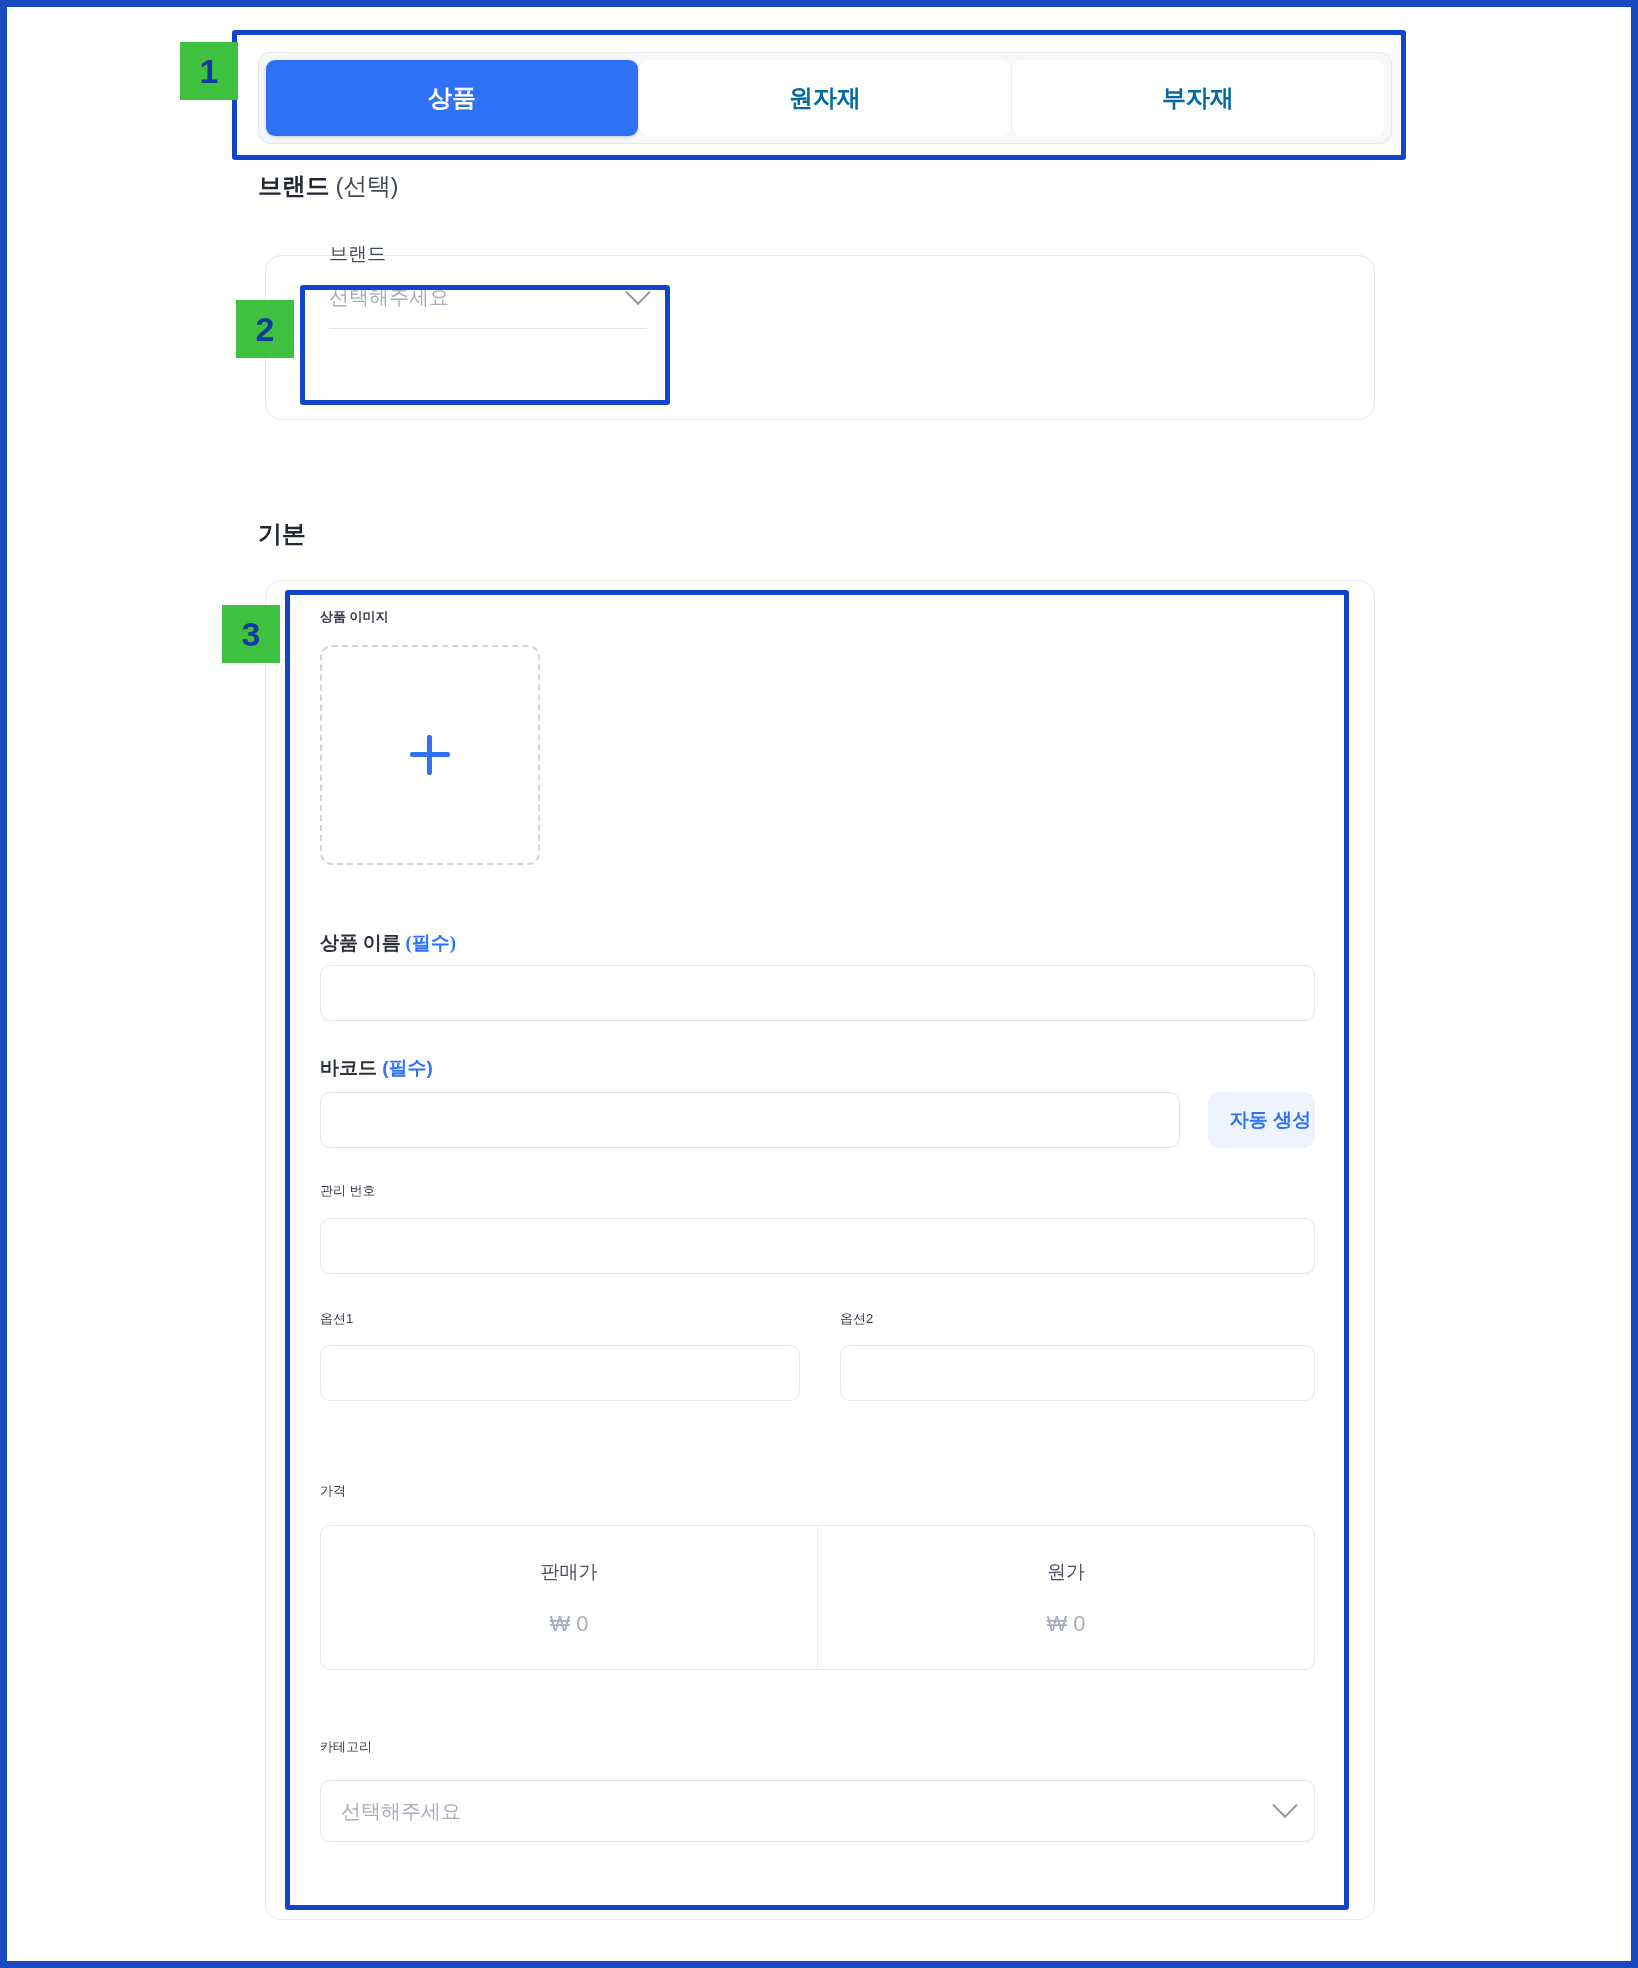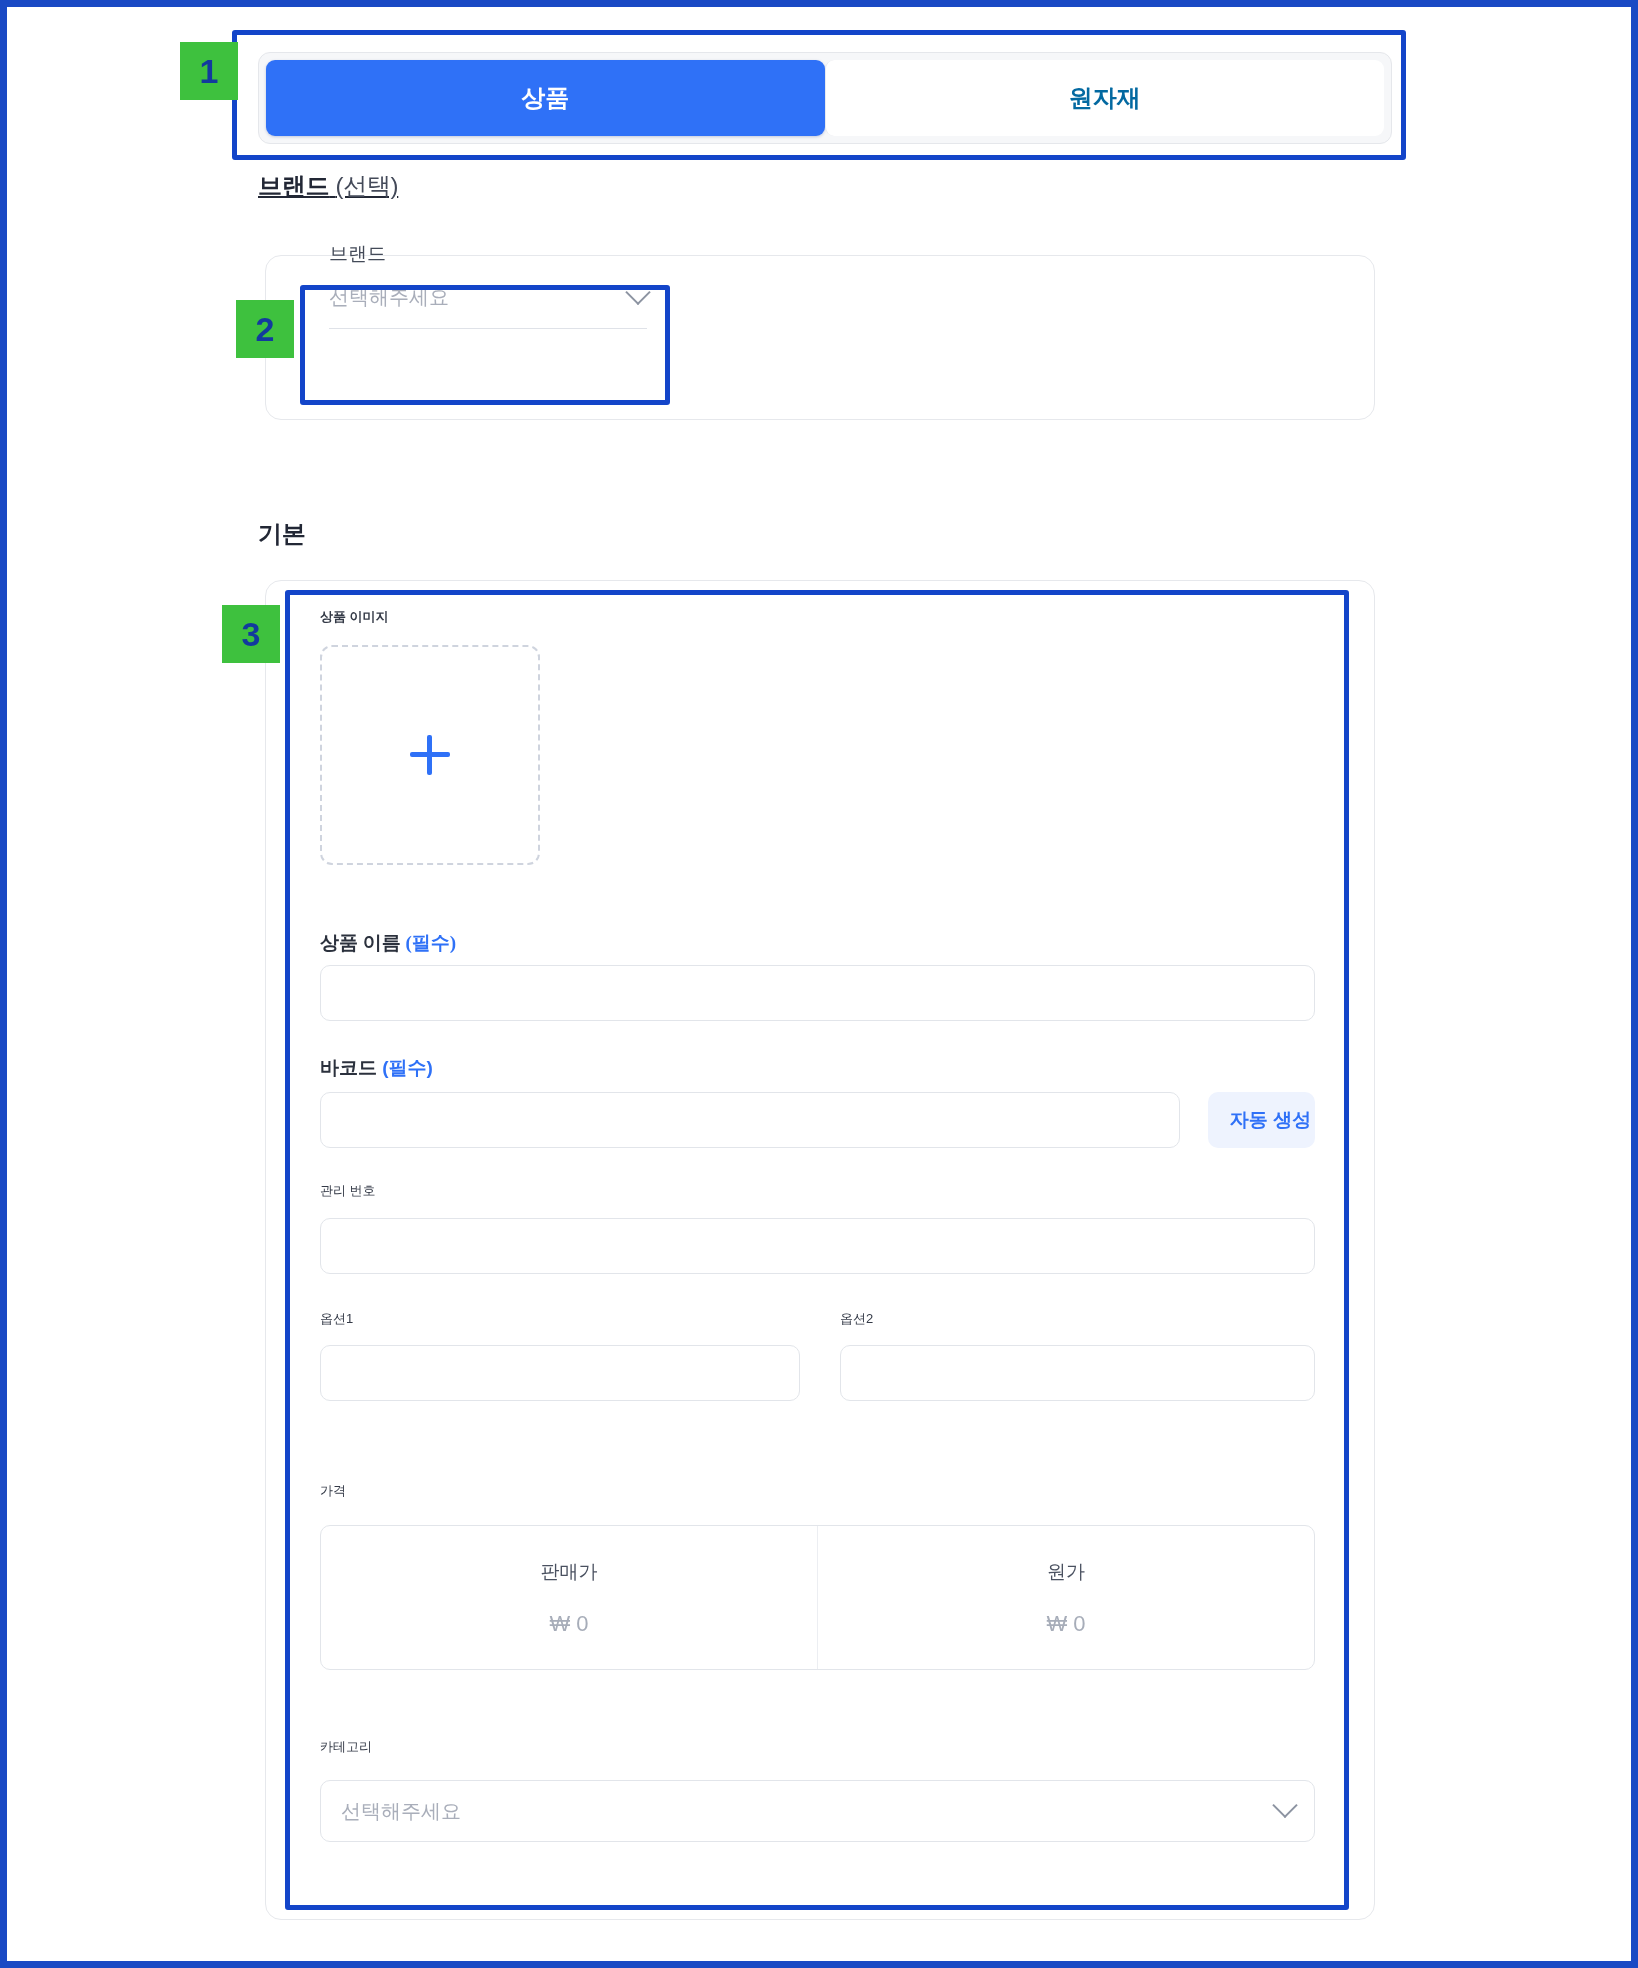--- a/index.html
+++ b/index.html
@@ -266,25 +266,28 @@
 
 <div id="canvas">
 
   <div id="tabs-wrap">
     <div class="tab active">
       <span>상품</span>
     </div>
     <div class="tab">
       <span>원자재</span>
     </div>
+    <div class="tab">
+      <span>부자재</span>
+    </div>
   </div>
   <div id="hl-1"></div>
   <div class="badge" id="badge-1">1</div>
 
-  <div class="section-title" style="left:258px; top:170px;text-decoration:underline;">
+  <div class="section-title" style="left:258px; top:170px;">
     <span>브랜드</span>
     <span class="sub">(선택)</span>
   </div>
 
   <div class="card" id="brand-card">
     <div style="position:absolute; left:63px; top:-15px;">
       <div class="field-label">브랜드</div>
       <div class="underline-select">
         <span>선택해주세요</span>
         <span class="chev"></span>

